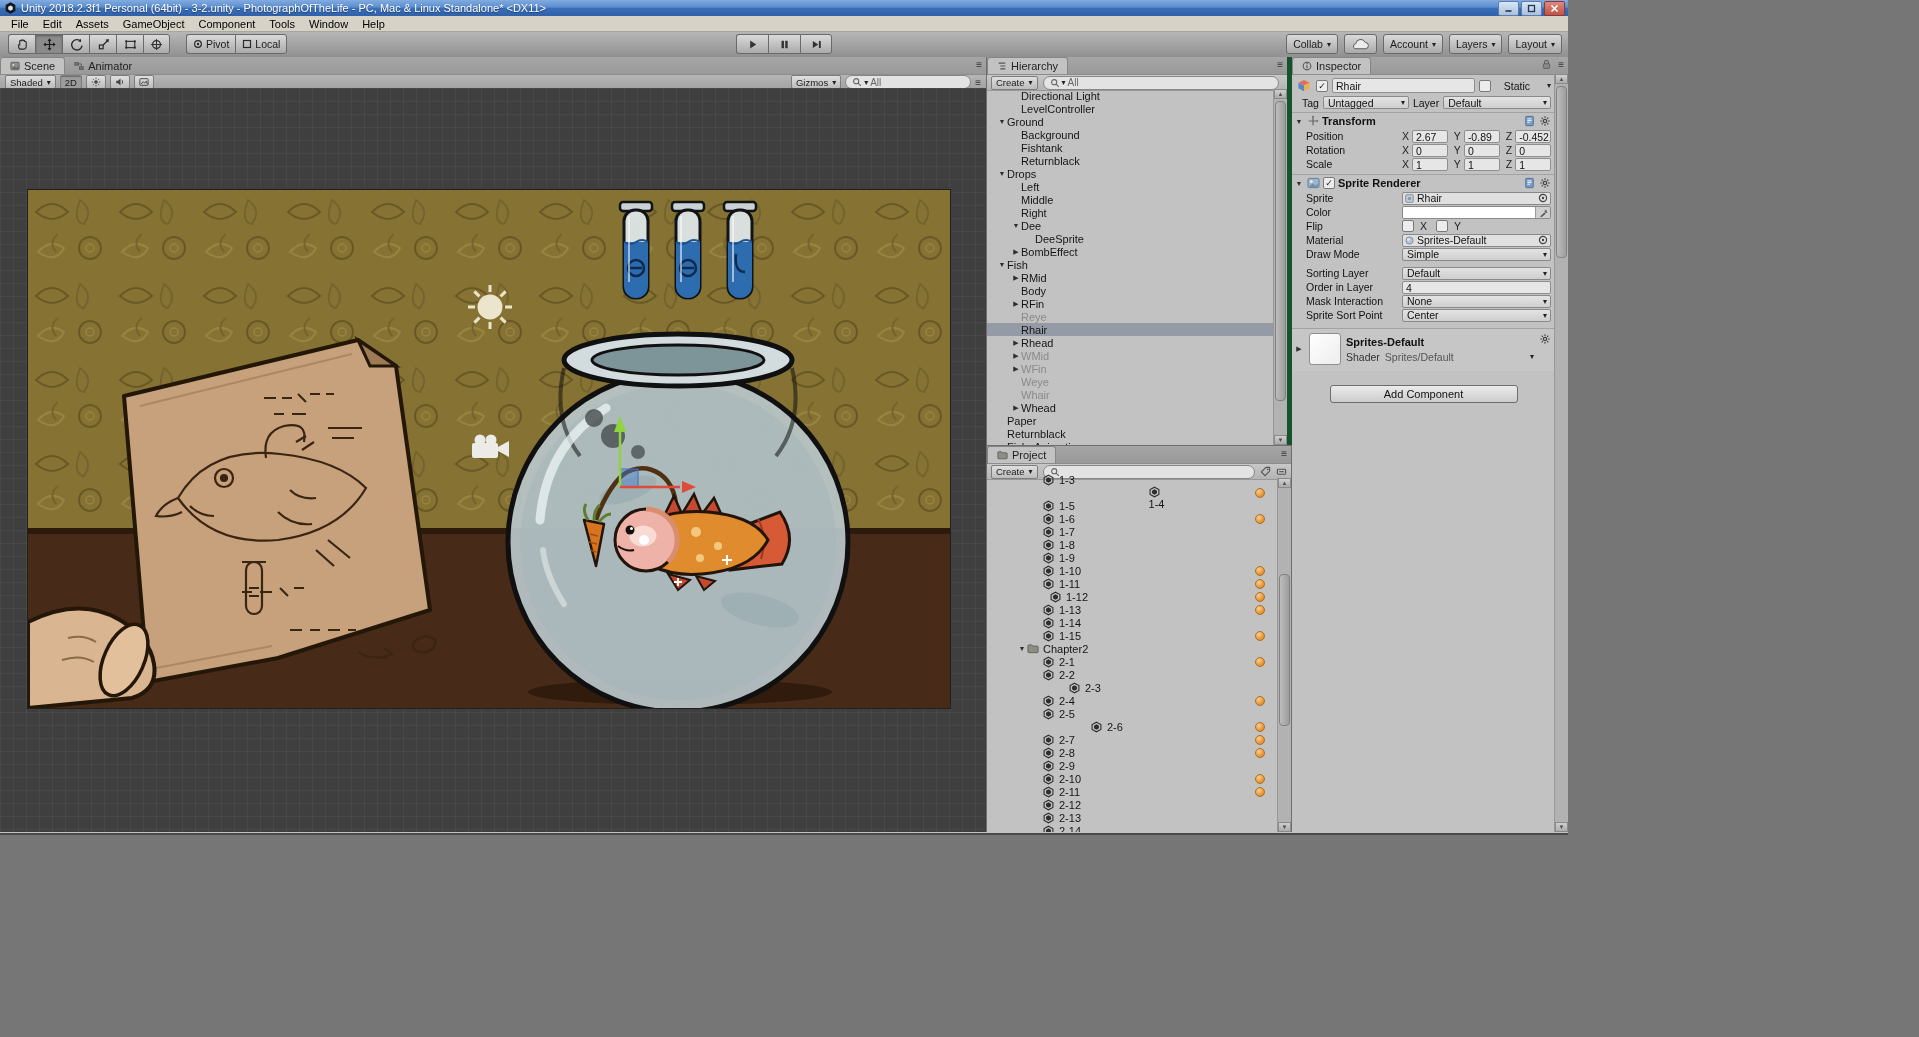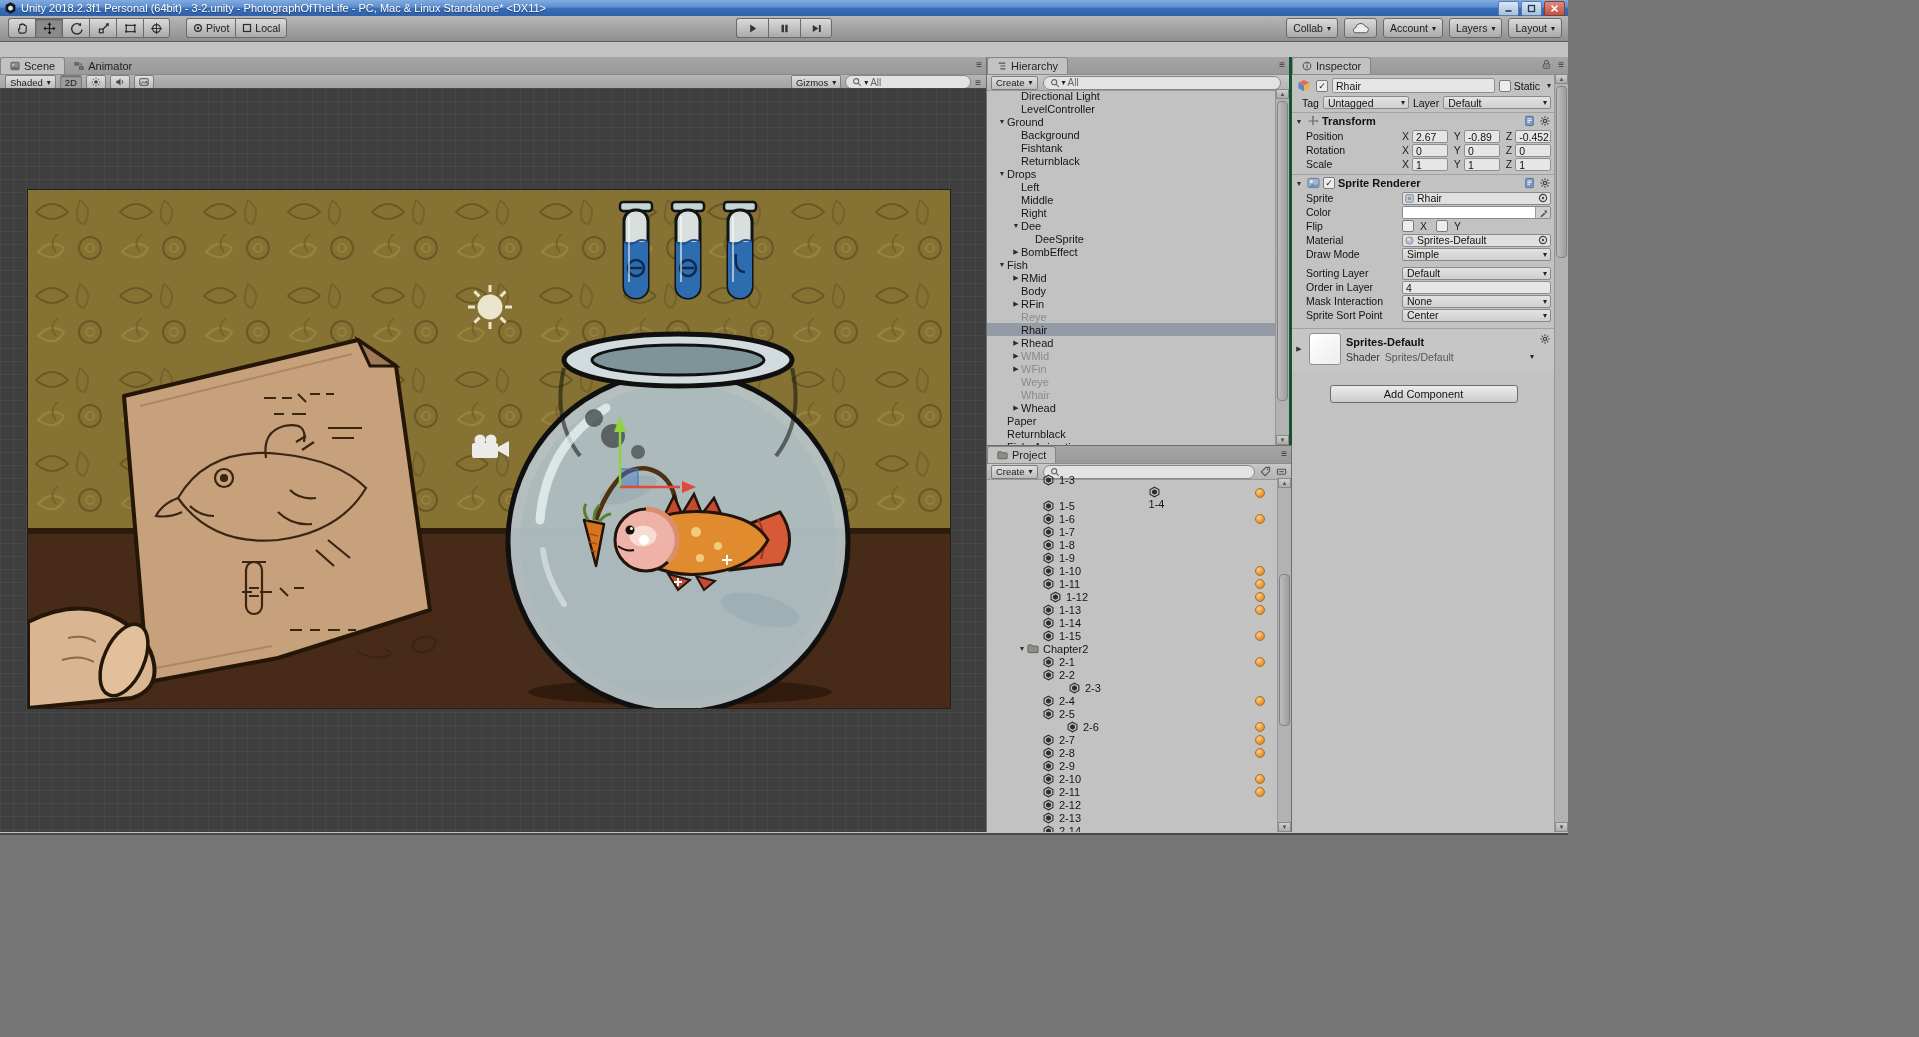--- a/index.html
+++ b/index.html
@@ -65,40 +65,40 @@
   .scene-panel{left:0;top:57px;width:986px;height:775px;}
   .scene-toolbar{height:14px;display:flex;align-items:center;gap:4px;padding:0 5px;
        background:linear-gradient(#b5b5b5,#a2a2a2);border-bottom:1px solid #7f7f7f;}
   .scene-canvas{position:absolute;left:0;top:31px;right:0;bottom:0;background:#3f3f3f;overflow:hidden;
        background-image:linear-gradient(rgba(255,255,255,.04) 1px,transparent 1px),
                         linear-gradient(90deg,rgba(255,255,255,.04) 1px,transparent 1px);
        background-size:13px 13px;}
   .game{position:absolute;left:28px;top:102px;width:922px;height:518px;display:block;outline:1px solid #20201c;}
   .spacer{flex:1;}
   
-  .hier-panel{left:986px;top:57px;width:306px;height:388px;border-left:1px solid #6e6e6e;border-right:3px solid #14532d;}
+  .hier-panel{left:986px;top:57px;width:306px;height:388px;border-left:1px solid #6e6e6e;border-right:5px solid #14532d;}
   .proj-panel{left:986px;top:445px;width:306px;height:387px;border-left:1px solid #6e6e6e;border-right:1px solid #6e6e6e;border-top:1px solid #6e6e6e;}
   .tree-list{position:absolute;left:0;top:32px;right:13px;bottom:0;overflow:hidden;}
   .hrow,.prow{position:relative;display:flex;align-items:center;height:13px;font-size:11px;color:#151515;white-space:nowrap;}
   .hrow.sel{background:#959ba6;}
   .hrow.dim .hlabel{color:#8a8a8a;}
   .picon{width:14px;flex:none;display:flex;align-items:center;}
   .plabel{margin-left:2px;}
   .badge{position:absolute;right:13px;top:2px;width:10px;height:10px;border-radius:50%;
        background:radial-gradient(circle at 35% 30%,#f8cf95,#e8973a 60%,#c87f28);border:1px solid #b06f1e;box-sizing:border-box;}
   
   .insp-panel{left:1292px;top:57px;width:276px;height:775px;}
   .insp-body{position:absolute;left:0;top:17px;right:13px;bottom:0;}
   .go-header{display:flex;align-items:center;gap:4px;padding:4px 4px 2px 4px;}
   .chk{width:12px;height:12px;background:#ececec;border:1px solid #7a7a7a;border-radius:2px;
        display:inline-flex;align-items:center;justify-content:center;font-size:9px;color:#222;flex:none;box-sizing:border-box;}
   .fld{background:#e6e6e6;border:1px solid #8f8f8f;border-radius:2px;height:13px;line-height:13px;
        padding:0 3px;font-size:10.5px;color:#111;box-sizing:border-box;}
   .name-fld{flex:1;height:15px;line-height:15px;}
-  .static-grp{display:flex;align-items:center;gap:3px;font-size:10.5px;}
+  .static-grp{display:flex;align-items:center;gap:13px;font-size:10.5px;}
   .tag-row{display:flex;align-items:center;gap:4px;padding:1px 4px 3px 10px;font-size:10.5px;}
   .dd-fld{position:relative;display:inline-flex;align-items:center;height:13px;
        background:linear-gradient(#e3e3e3,#cfcfcf);border:1px solid #8a8a8a;border-radius:2px;
        padding:0 14px 0 4px;font-size:10.5px;color:#111;box-sizing:border-box;}
   .dd-fld .dd-arrow{position:absolute;right:3px;margin:0;}
   .comp-header{display:flex;align-items:center;gap:3px;height:16px;border-top:1px solid #a2a2a2;
        background:#c2c2c2;padding:0 4px 0 2px;font-weight:bold;font-size:11px;}
   .hdr-right{margin-left:auto;display:flex;gap:4px;align-items:center;}
   .prop-row{display:flex;align-items:center;height:14px;padding-left:14px;padding-right:4px;font-size:10.5px;}
   .lbl{width:96px;flex:none;color:#111;}
@@ -152,20 +152,30 @@
           </svg>
         </span>
       <span class="win-btn close">
           <svg width="9" height="9" viewBox="0 0 9 9">
             <path d="M1.5 1.5 L7.5 7.5 M7.5 1.5 L1.5 7.5" stroke="#fff" stroke-width="1.6"></path>
           </svg>
         </span>
     </span>
   </div>
 
+  <div class="menu-bar">
+      <span class="menu-item">File</span>
+      <span class="menu-item">Edit</span>
+      <span class="menu-item">Assets</span>
+      <span class="menu-item">GameObject</span>
+      <span class="menu-item">Component</span>
+      <span class="menu-item">Tools</span>
+      <span class="menu-item">Window</span>
+      <span class="menu-item">Help</span>
+    </div>
 
   <div class="toolbar">
     <div class="tool-group">
       <span class="tbtn">
           <svg width="13" height="13" viewBox="0 0 14 14">
             <path d="M4 12 Q2.6 10.4 2.6 7.6 L4 7.6 V3.6 Q4 2.6 4.9 2.6 T5.8 3.6 V3 Q5.8 2 6.7 2 T7.6 3 V3.4 Q7.6 2.4 8.5 2.4 T9.4 3.4 V4.4 Q9.4 3.8 10.2 3.8 T11 4.8 V8.6 Q11 12 7.6 12 Z" fill="none" stroke="#2a2a2a" stroke-width="1.2"></path>
           </svg>
         </span>
       <span class="tbtn pressed">
           <svg width="13" height="13" viewBox="0 0 14 14">
@@ -855,21 +865,21 @@
         <div class="prow" style="padding-left: 46px;">
           <span class="fold"></span>
           <span class="picon">
             <svg width="11" height="12" viewBox="0 0 12 12">
               <path d="M6 .7 L10.8 3.3 V8.7 L6 11.3 L1.2 8.7 V3.3 Z" fill="none" stroke="#2e2e2e" stroke-width="1.2"></path>
               <path d="M6 3.1 L8.7 4.6 V7.4 L6 8.9 L3.3 7.4 V4.6 Z" fill="#2e2e2e"></path>
             </svg>
           </span>
           <span class="plabel">2-5</span>
         </div>
-        <div class="prow" style="padding-left: 70px;">
+        <div class="prow" style="padding-left: 70px; margin-left: 24px;">
           <span class="fold"></span>
           <span class="picon">
             <svg width="11" height="12" viewBox="0 0 12 12">
               <path d="M6 .7 L10.8 3.3 V8.7 L6 11.3 L1.2 8.7 V3.3 Z" fill="none" stroke="#2e2e2e" stroke-width="1.2"></path>
               <path d="M6 3.1 L8.7 4.6 V7.4 L6 8.9 L3.3 7.4 V4.6 Z" fill="#2e2e2e"></path>
             </svg>
           </span>
           <span class="plabel">2-6</span>
           <span class="badge"></span>
         </div>

